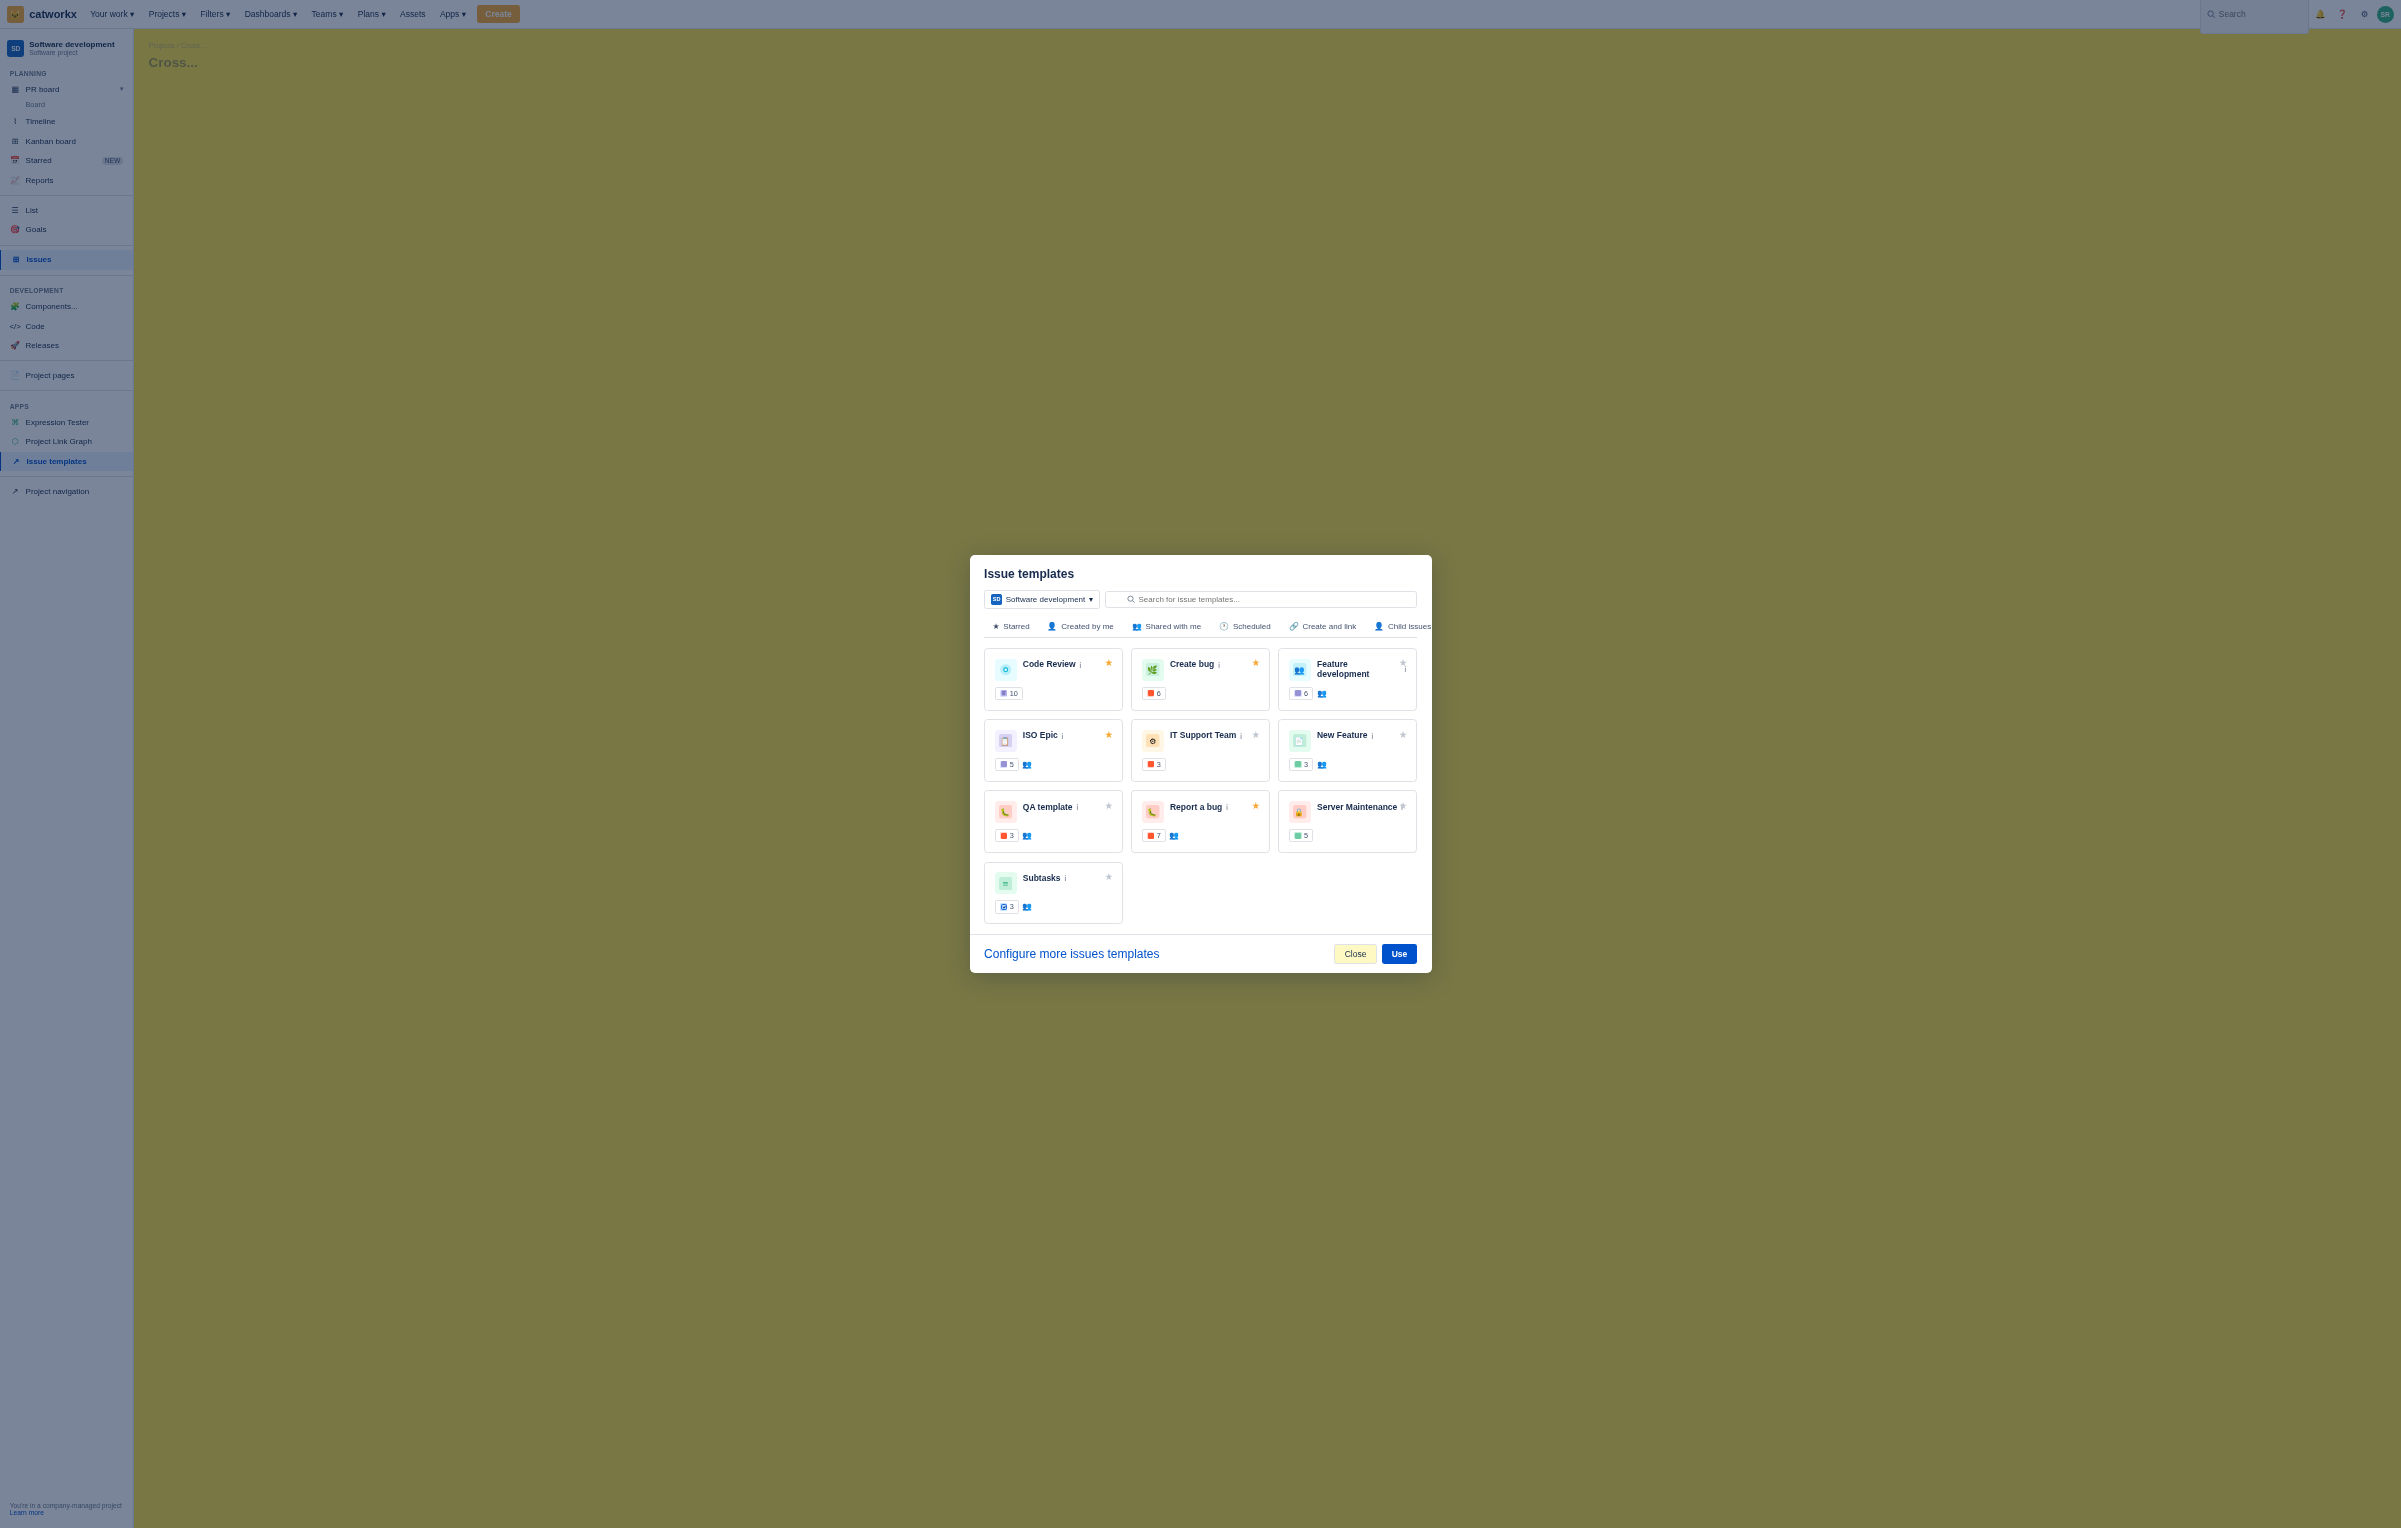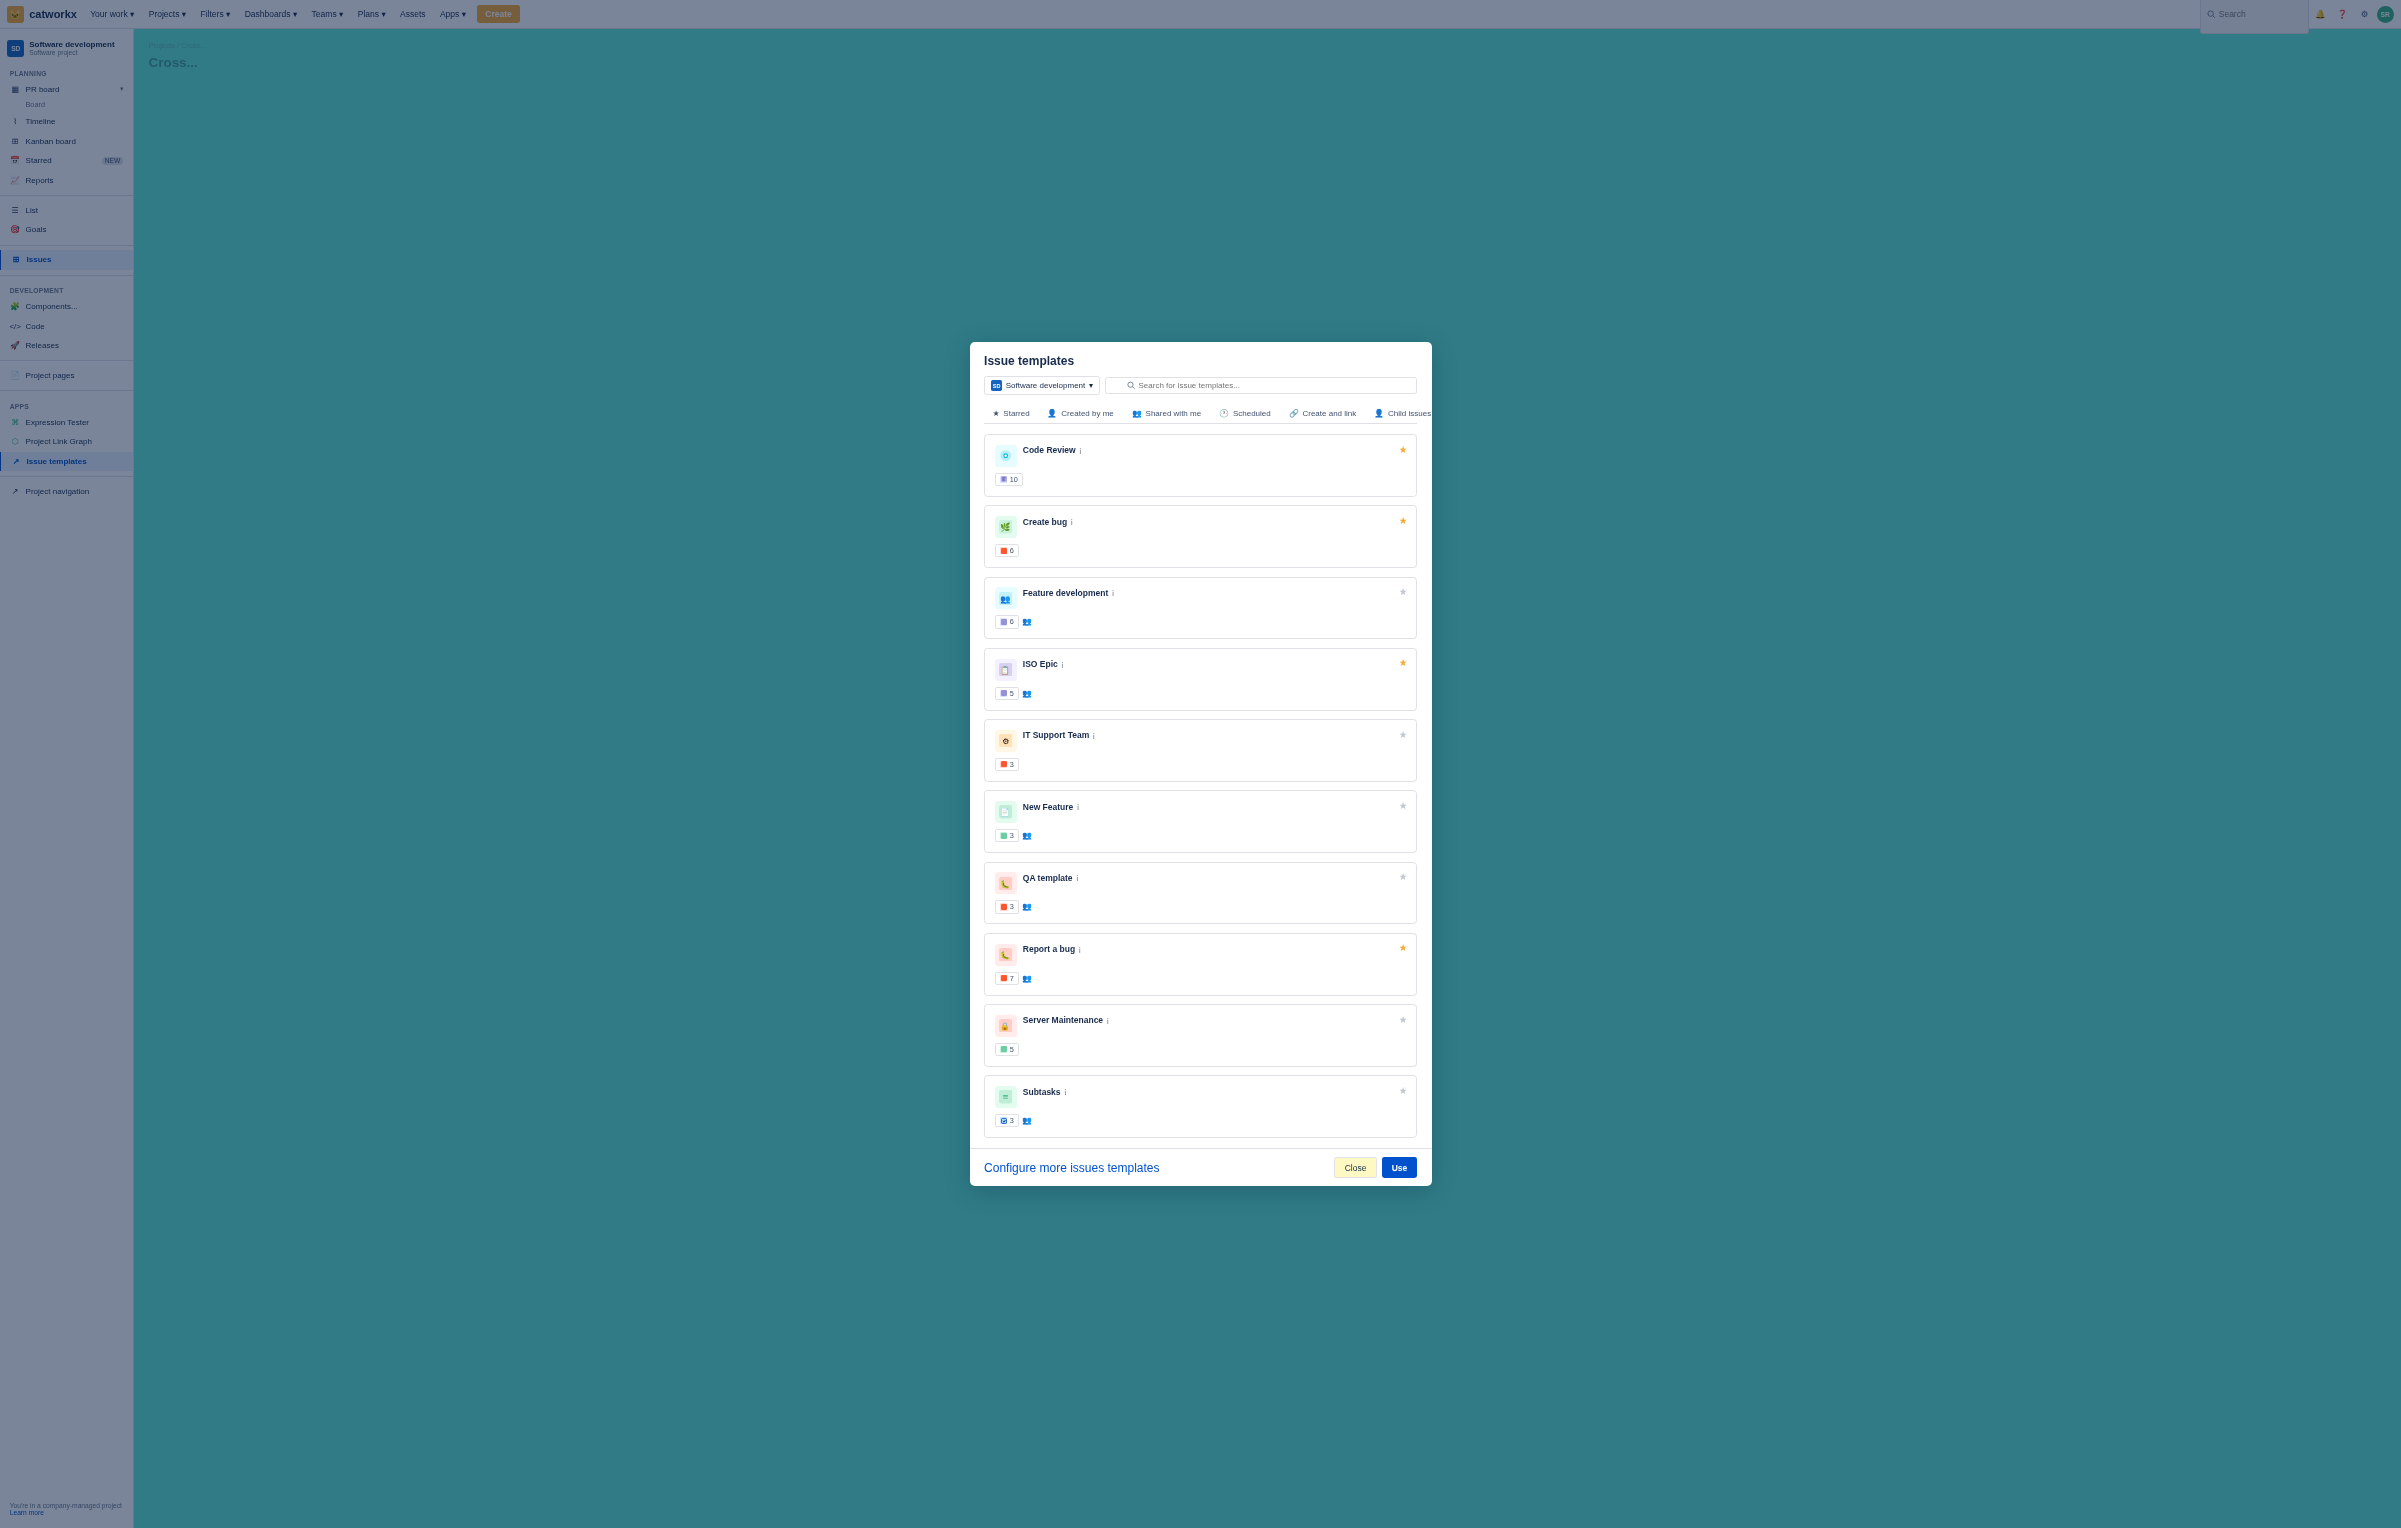--- a/index.html
+++ b/index.html
@@ -51,21 +51,21 @@
       position: relative;
     }
     .sidebar-item.active { background: #e8f0fe; color: #0052cc; font-weight: 600; border-left: 1.8px solid #0052cc; }
     .sidebar-item .si-icon { width: 11px; height: 11px; display: flex; align-items: center; justify-content: center; flex-shrink: 0; }
     .sidebar-item .si-label { flex: 1; }
     .sidebar-item .si-badge { font-size: 6.7px; background: #dfe1e6; padding: 0.6px 3px; border-radius: 6px; color: #42526e; }
     .sidebar-item .si-chevron { margin-left: auto; font-size: 6.7px; color: #6b778c; }
     .sidebar-divider { height: 0.6px; background: #dfe1e6; margin: 4.9px 0; }
 
     
-    .main-content { flex: 1; overflow-y: auto; background: #5eead4; position: relative; }
+    .main-content { flex: 1; overflow-y: auto; background: #fde047; position: relative; }
 
     
     .modal-overlay {
       position: fixed; top: 0; left: 0; right: 0; bottom: 0;
       background: rgba(9,30,66,0.54); z-index: 200; display: flex; align-items: center; justify-content: center;
     }
     .modal {
       background: #fff; border-radius: 4.9px; width: 462px; max-height: 80vh;
       display: flex; flex-direction: column; box-shadow: 0 4.9px 24px rgba(9,30,66,0.25);
       overflow: hidden;
@@ -88,21 +88,21 @@
     .modal-tabs { display: flex; gap: 1.2px; border-bottom: 0.6px solid #dfe1e6; padding-bottom: 0; }
     .modal-tab {
       display: flex; align-items: center; gap: 3.6px; padding: 4.9px 8.5px;
       font-size: 8px; color: #42526e; cursor: pointer; border-bottom: 1.2px solid transparent;
       white-space: nowrap;
     }
     .modal-tab-icon { font-size: 8px; }
 
     
     .modal-body { padding: 9.7px 14.6px; overflow-y: auto; flex: 1; }
-    .template-grid { display: grid; grid-template-columns: 1fr; gap: 8.5px; }
+    .template-grid { display: grid; grid-template-columns: 1fr 1fr 1fr; gap: 8.5px; }
     .template-card {
       border: 0.6px solid #dfe1e6; border-radius: 3.6px; padding: 9.7px;
       cursor: pointer; background: #fff; transition: border-color 0.15s;
       position: relative;
     }
     .template-card-header { display: flex; align-items: flex-start; gap: 6px; margin-bottom: 6px; }
     .template-icon { width: 22px; height: 22px; border-radius: 3.6px; display: flex; align-items: center; justify-content: center; font-size: 11px; flex-shrink: 0; }
     .template-name-row { display: flex; align-items: center; gap: 3.6px; flex: 1; }
     .template-name { font-size: 8.5px; font-weight: 600; color: #172b4d; }
     .template-info-icon { color: #6b778c; font-size: 8px; cursor: pointer; }

